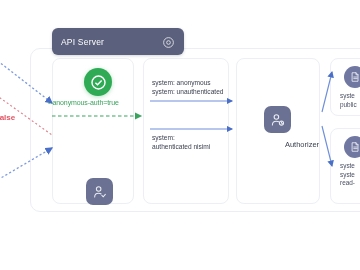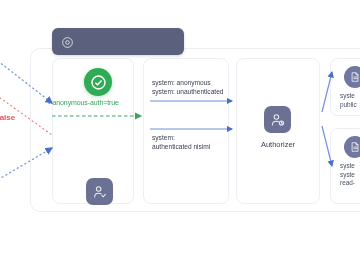--- a/index.html
+++ b/index.html
@@ -78,21 +78,21 @@
     display:flex;align-items:center;justify-content:center;
   }
   .node-icon svg{width:16px;height:16px;}
   #icon-authenticator{left:86px;top:178px;}
   #icon-authorizer{left:264px;top:106px;}
   .node-label{
     position:absolute;font-size:7.5px;color:#3d4252;
     white-space:nowrap;text-align:center;
   }
   #label-authenticator{left:60px;top:164px;width:80px;}
-  #label-authorizer{left:238px;top:140px;width:80px;}
+  #label-authorizer{left:238px;top:140px;width:80px;padding-left:24px;}
 
   
   .edge-label{
     position:absolute;font-size:6.6px;color:#3d4252;
     line-height:1.32;white-space:nowrap;
   }
   #lbl-anon{left:152px;top:79px;}
   #lbl-authn{left:152px;top:134px;}
 
   
@@ -151,20 +151,21 @@
     <path d="M150,101 L232,101" stroke="#6f8ed9" stroke-width="1.1" fill="none" marker-end="url(#ahBlue)"></path>
 
     <path d="M150,129 L232,129" stroke="#6f8ed9" stroke-width="1.1" fill="none" marker-end="url(#ahBlue)"></path>
 
     <path d="M322,112 L332,72" stroke="#6f8ed9" stroke-width="1.1" fill="none" marker-end="url(#ahBlue)"></path>
 
     <path d="M322,126 L332,166" stroke="#6f8ed9" stroke-width="1.1" fill="none" marker-end="url(#ahBlue)"></path>
   </svg>
 
   <div class="server-chip">
+    <span class="title">API Server</span>
     <span class="chip-icon">
       <svg viewBox="0 0 24 24" fill="none" stroke="#ffffff" stroke-width="1.6">
         <circle cx="12" cy="12" r="9"></circle>
         <circle cx="12" cy="12" r="3.4"></circle>
       </svg>
     </span>
   </div>
 
   <div class="green-circle">
     <svg viewBox="0 0 24 24" fill="none" stroke="#ffffff" stroke-width="2">

